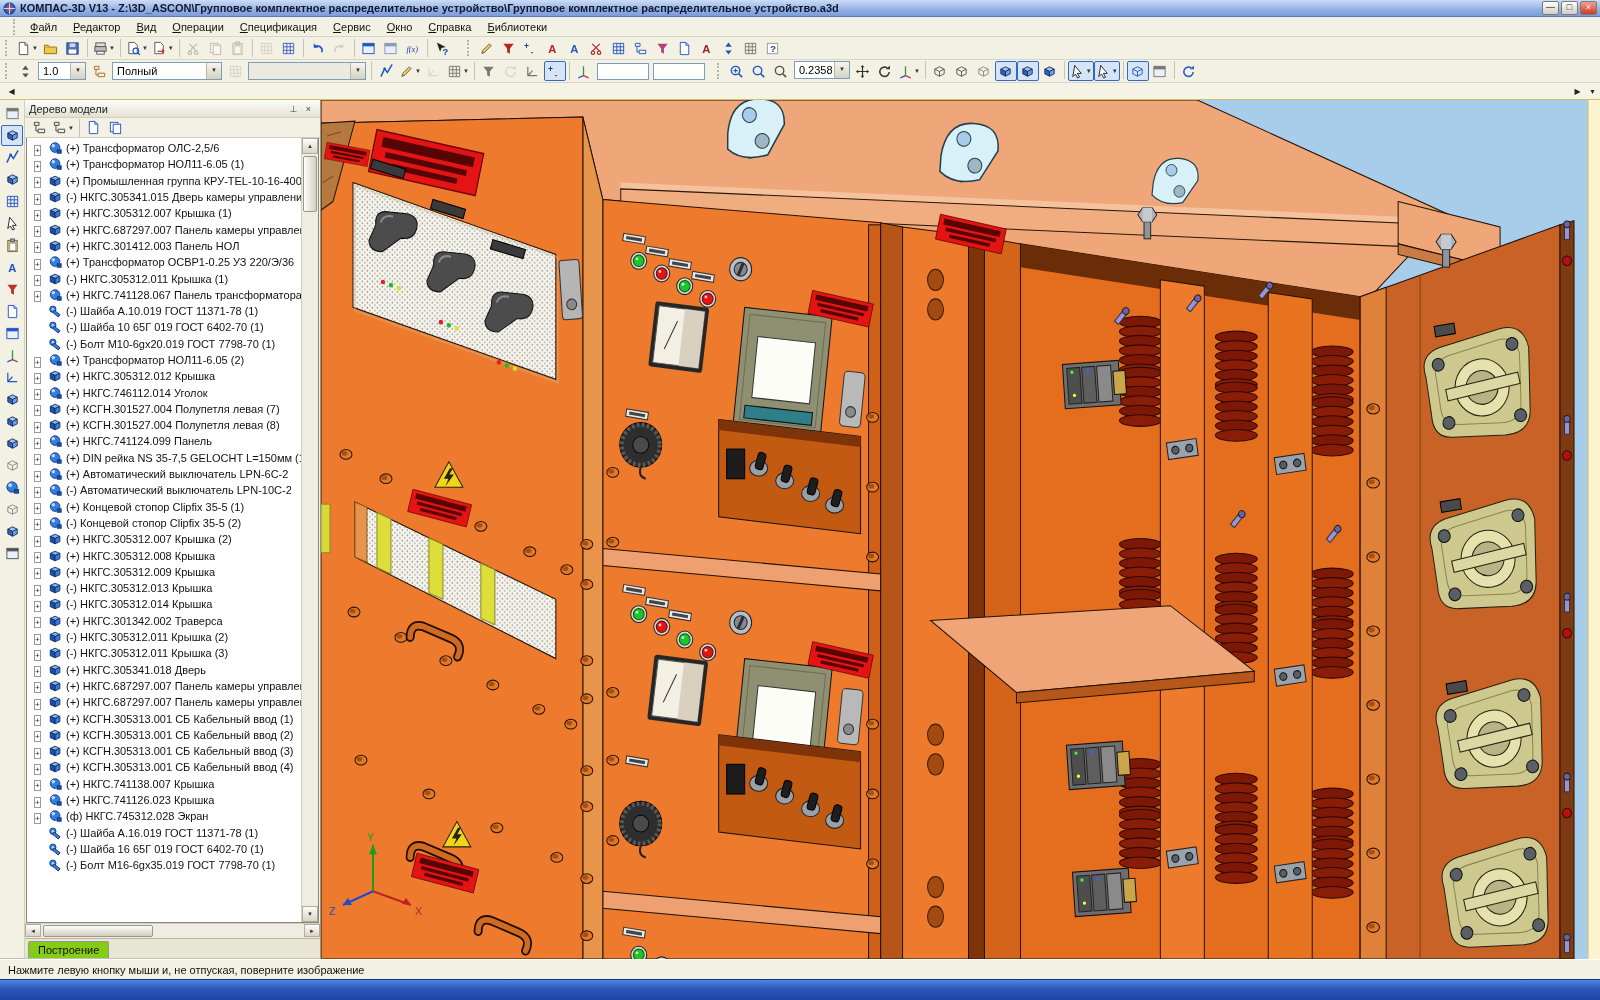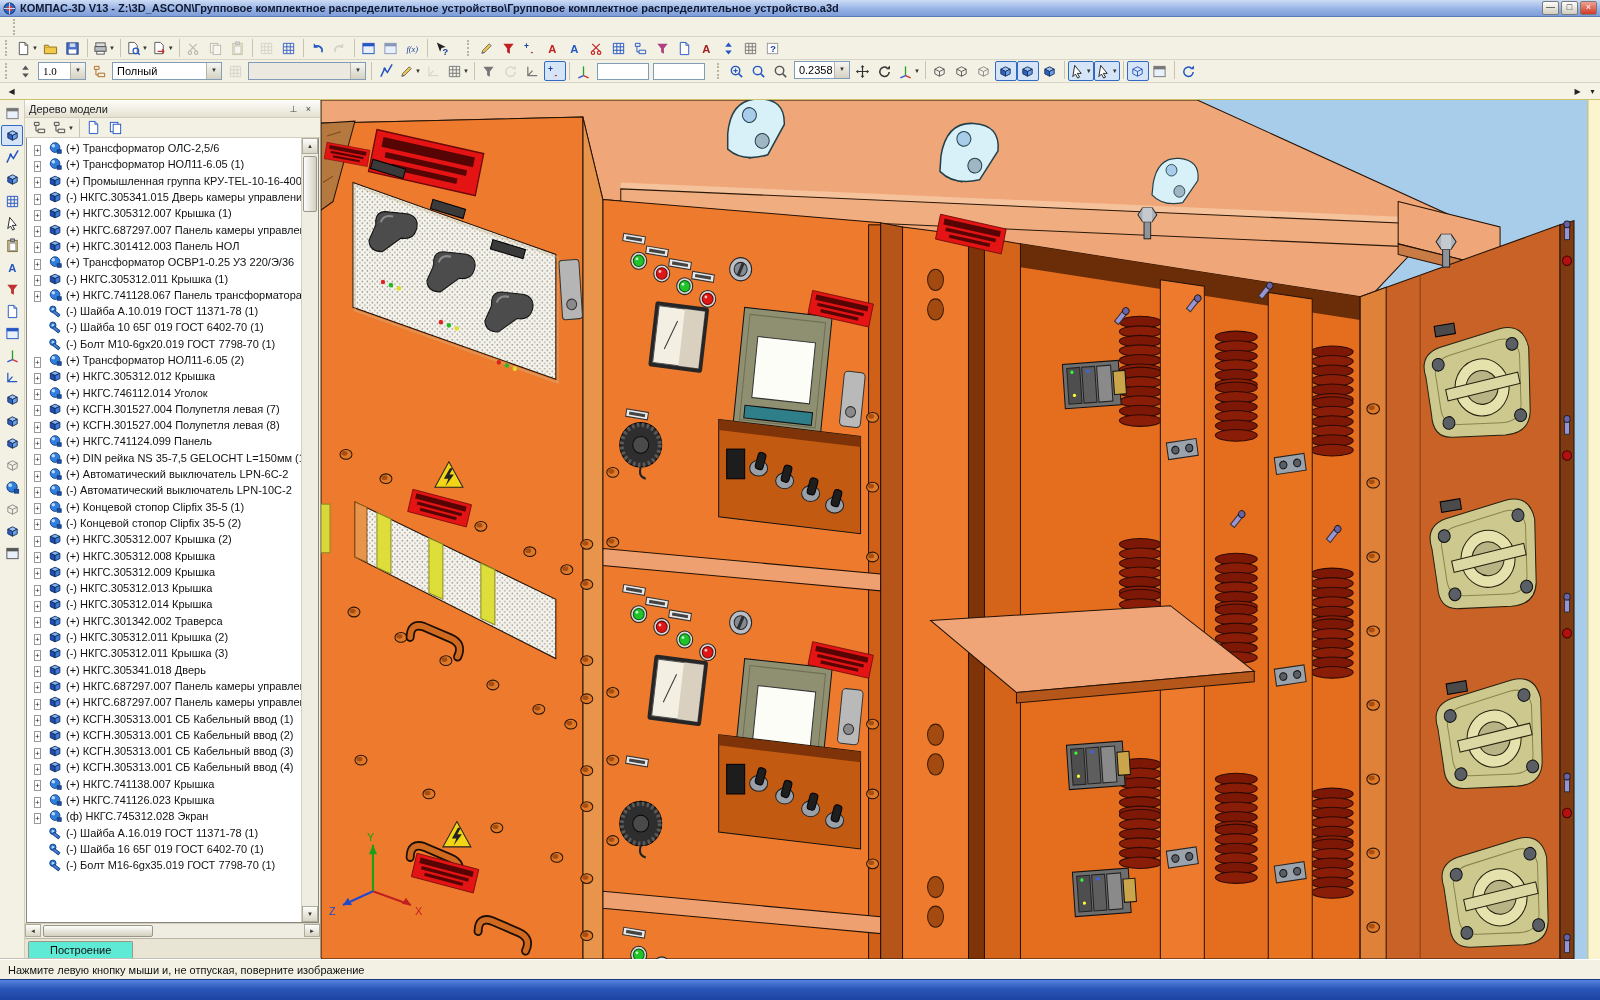--- a/index.html
+++ b/index.html
@@ -53,21 +53,21 @@
 .tlabel{color:#111}
 .vscroll{width:17px;background:#efede2;border-left:1px solid #d2cec0;display:flex;flex-direction:column;flex:none}
 .sarr{height:16px;background:linear-gradient(#fdfdfb,#d8d4c4);border:1px solid #b0ac9c;font-size:6px;text-align:center;line-height:14px;color:#333;flex:none}
 .sthumb{height:56px;margin:2px 1px;background:linear-gradient(90deg,#fdfdfb,#d3cfbf);border:1px solid #9a968a;border-radius:2px}
 .vscroll .spacer{flex:1}
 .hscroll{height:15px;display:flex;background:#efede2;border-top:1px solid #d2cec0;flex:none}
 .sarr.h{width:16px;height:13px;line-height:12px;flex:none}
 .hthumb{width:110px;margin:1px 2px;background:linear-gradient(#fdfdfb,#d3cfbf);border:1px solid #9a968a;border-radius:2px}
 .hscroll .spacer{flex:1}
 .tp-tabs{height:21px;display:flex;align-items:flex-end;padding-left:3px;background:#e9e5d5;border-top:1px solid #b9b5a5;flex:none}
-.tp-tab{background:#5eead4;border:1px solid #9a968a;border-bottom:none;border-radius:2px 2px 0 0;padding:2px 21px 3px;color:#111}
+.tp-tab{background:#84cc16;border:1px solid #9a968a;border-bottom:none;border-radius:2px 2px 0 0;padding:2px 9px 3px;color:#111}
 .viewport{flex:1;position:relative;background:#a8cdeb;min-width:0}
 .viewport svg{display:block;width:100%;height:100%}
 
 .bottombar{height:50px;display:flex;background:#f3f1e4;border-top:1px solid #d2cec0;flex:none}
 .bb-left{width:30px;display:flex;flex-direction:column;align-items:center;padding-top:3px;gap:3px;border-right:2px dotted #c5c1b1;flex:none}
 .bb-btn{width:20px;height:19px;display:flex;align-items:center;justify-content:center;border:1px solid transparent}
 .bb-right{flex:1;display:flex;flex-direction:column;min-width:0}
 .propstrip{height:26px;margin:2px 8px 0 4px;background:#f7f5ec;border:1px solid #c6c2b2;border-radius:2px}
 .tooltabs{height:22px;display:flex;align-items:flex-end;padding-left:8px}
 .tooltab{display:flex;align-items:center;gap:4px;background:#fdfdf8;border:1px solid #9a968a;border-bottom:none;border-radius:2px 2px 0 0;padding:2px 12px 3px;color:#111}
@@ -237,20 +237,21 @@
         <path d="M7 1v12M1 7h12" stroke="#cfe0f8" stroke-width="1"></path>
       </svg>
     <span class="tb-title">КОМПАС-3D V13 - Z:\3D_ASCON\Групповое комплектное распределительное устройство\Групповое комплектное распределительное устройство.a3d</span>
     <div class="winbtn">—</div>
     <div class="winbtn">□</div>
     <div class="winbtn close">×</div>
   </div>
 
   <div class="menubar">
       <div class="grip"></div>
+      <span id="menus"><span class="mi">Файл</span><span class="mi">Редактор</span><span class="mi">Вид</span><span class="mi">Операции</span><span class="mi">Спецификация</span><span class="mi">Сервис</span><span class="mi">Окно</span><span class="mi">Справка</span><span class="mi">Библиотеки</span></span>
     </div>
 
   <div class="toolbar">
     <div class="grip"></div>
     <span id="tb-standard" style="display:flex;align-items:center">
         <div class="tbtn">
           <svg class="ic" style="color:#555">
             <use href="#page"></use>
           </svg>
           <span class="dd">▼</span>
@@ -422,21 +423,21 @@
   </div>
 
   <div class="toolbar">
     <div class="grip"></div>
     <span id="tb-state" style="display:flex;align-items:center">
         <div class="tbtn">
           <svg class="ic" style="color:#555">
             <use href="#updown"></use>
           </svg>
         </div>
-        <div class="combo" style="width: 48px; font-family: Liberation Serif, serif;">
+        <div class="combo" style="width: 48px;">
           <span class="cval">1.0</span>
           <span class="cbtn">▼</span>
         </div>
         <div class="tbtn">
           <svg class="ic" style="color:#b06820">
             <use href="#listtree"></use>
           </svg>
         </div>
         <div class="combo" style="width: 110px;">
           <span class="cval">Полный</span>

